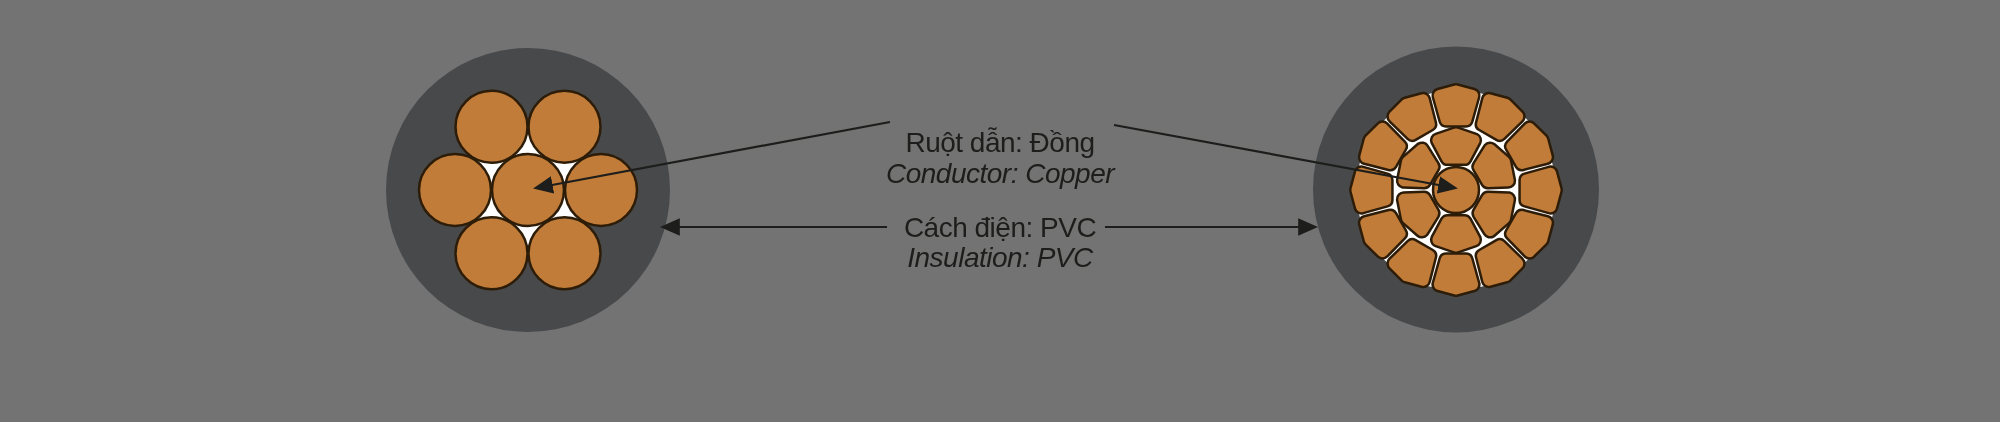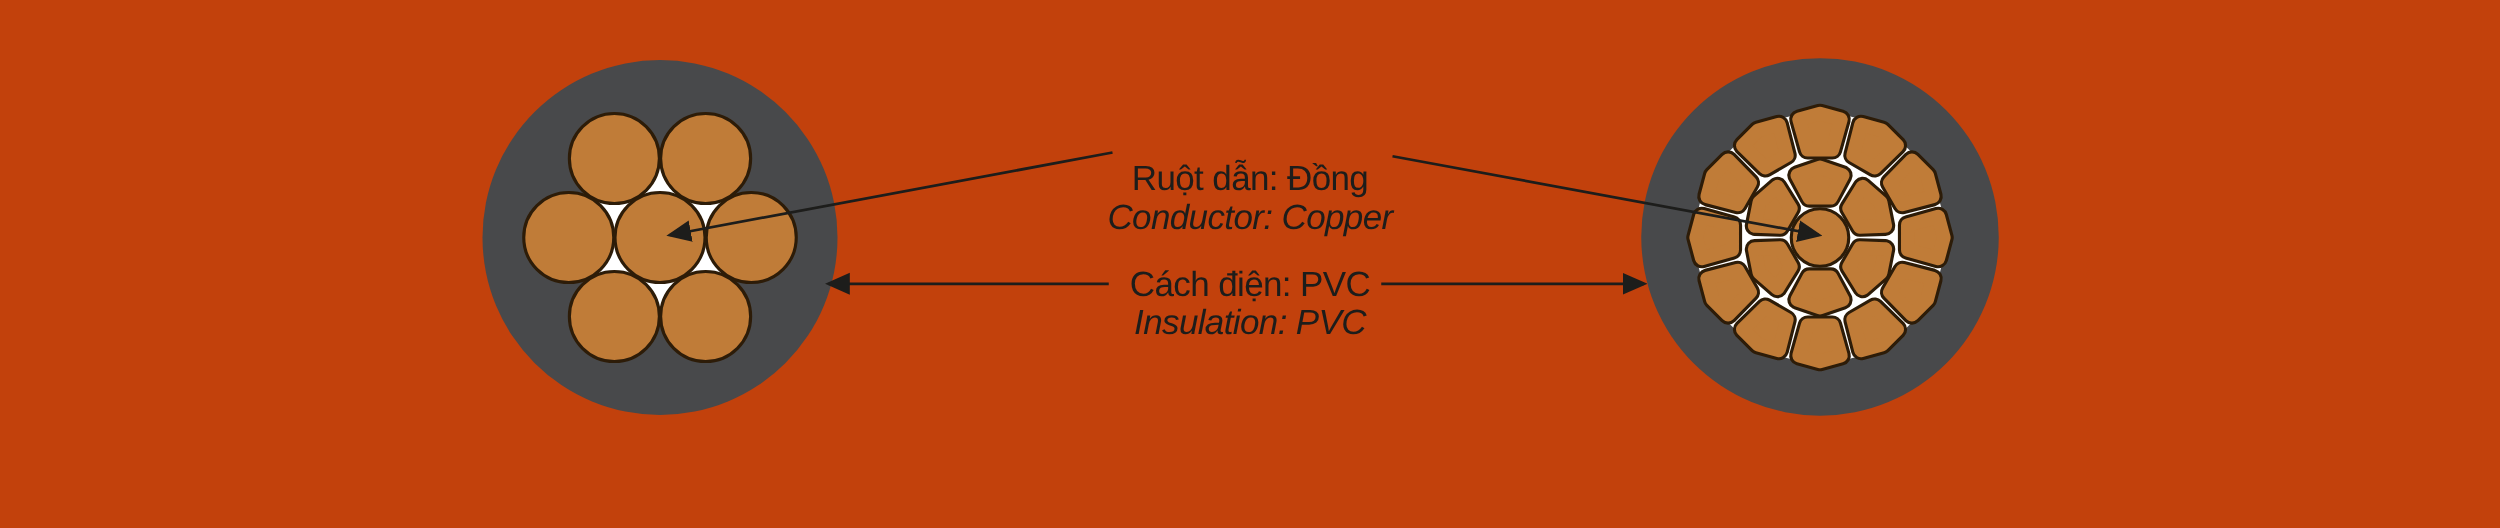--- a/index.html
+++ b/index.html
@@ -1,16 +1,16 @@
 <!DOCTYPE html>
 <html><head>
 <meta charset="utf-8">
 <style>
   html,body{margin:0;padding:0;background:#ffffff;}
-  .stage{position:relative;width:2000px;height:422px;background:#c2410c;overflow:hidden;}
+  .stage{position:relative;width:2000px;height:422px;background:#737373;overflow:hidden;}
   svg{display:block;}
   .lbl{font-family:"Liberation Sans",sans-serif;font-size:28px;fill:#1d1d1b;letter-spacing:-0.5px;}
   .lbl-en{font-style:italic;}
   .leader{fill:none;stroke-width:2.2;}
 </style>
 </head>
 <body>
 
 <div class="stage">
   <svg id="diagram-svg" width="2000" height="422" viewBox="0 0 2000 422">

